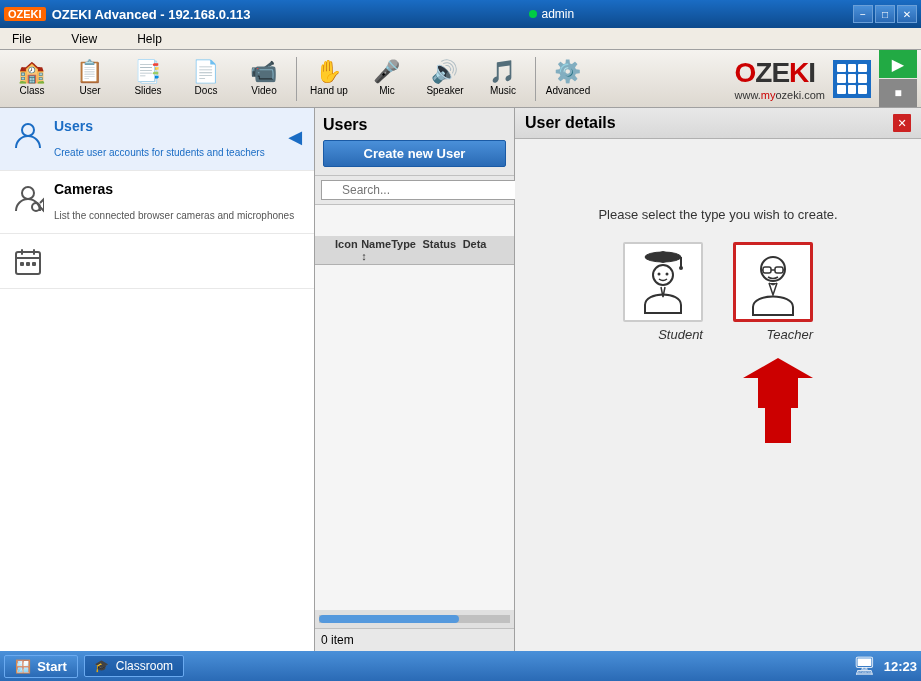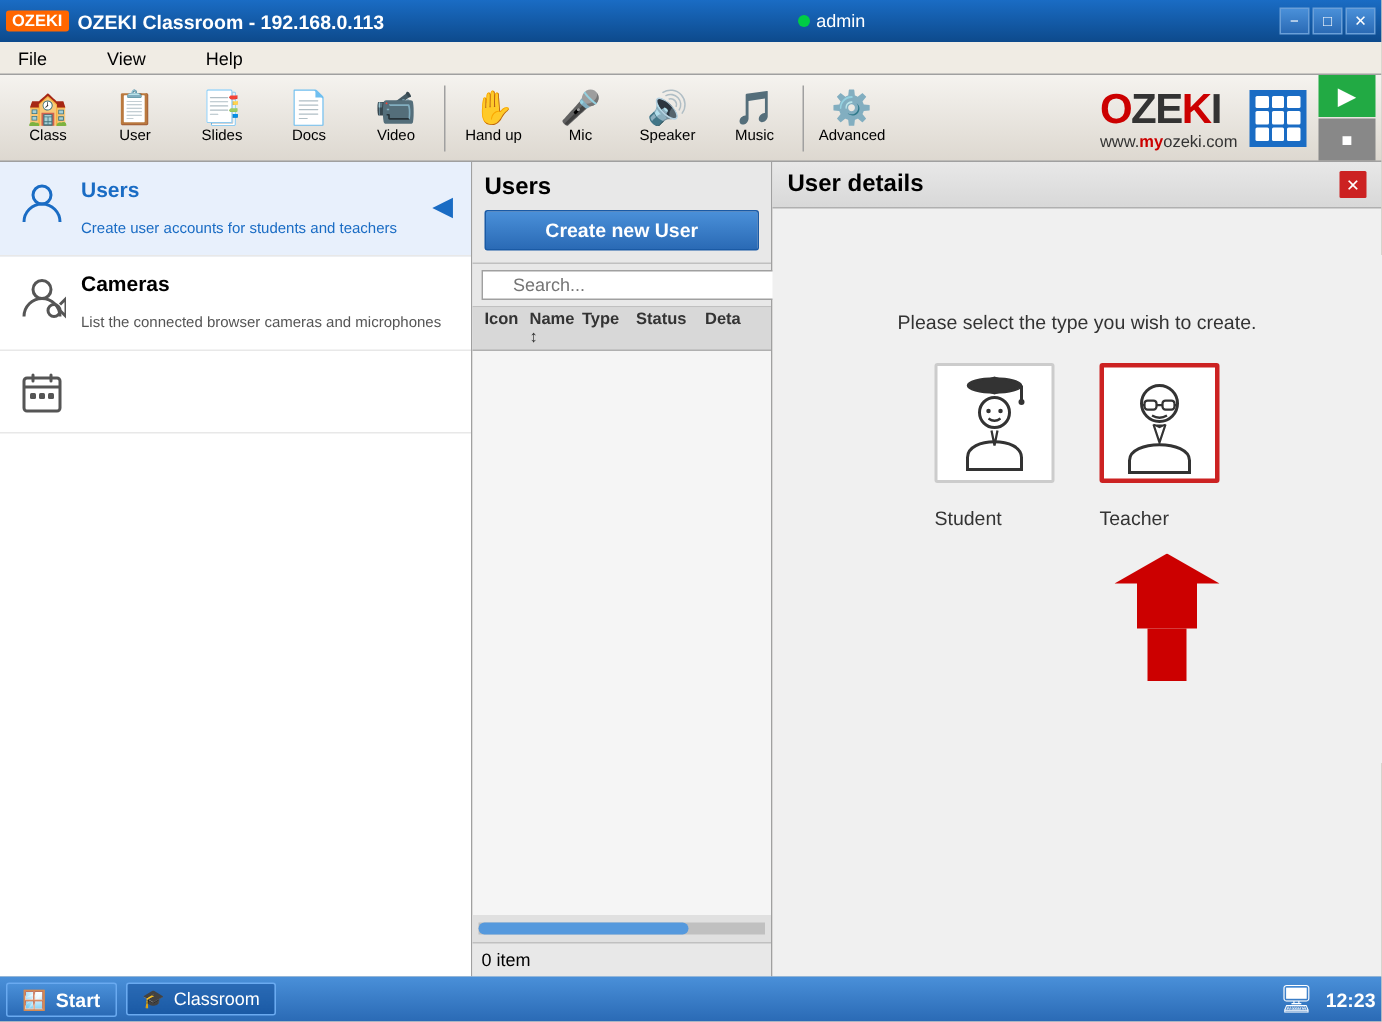--- a/index.html
+++ b/index.html
@@ -45,21 +45,21 @@
       width: 56px; height: 50px; border: 1px solid transparent; background: transparent;
       cursor: pointer; font-size: 10px; gap: 2px; border-radius: 2px;
     }
     .toolbar-icon { font-size: 22px; line-height: 1; }
     .toolbar-sep { width: 1px; height: 44px; background: #a0a0a0; margin: 0 2px; }
     .toolbar-right { margin-left: auto; display: flex; align-items: center; gap: 8px; }
     .ozeki-logo { display: flex; flex-direction: column; align-items: flex-start; }
     .ozeki-logo-text { font-size: 28px; font-weight: 900; color: #333; letter-spacing: -1px; }
     .ozeki-logo-text span { color: #cc0000; }
     .ozeki-logo-url { font-size: 11px; color: #333; }
-    .ozeki-logo-url span { color: #cc0000; font-weight: bold; }
+    .ozeki-logo-url span { color: #cc0000; font-weight: normal; }
     .grid-icon-box { 
       width: 38px; height: 38px; background: #1a6cc4; 
       display: grid; grid-template-columns: repeat(3,1fr); gap: 2px; padding: 4px;
     }
     .grid-cell { background: white; border-radius: 1px; }
     .play-btn {
       width: 38px; height: 28px; background: #22aa44;
       display: flex; align-items: center; justify-content: center;
       color: white; font-size: 16px; cursor: pointer;
     }
@@ -103,21 +103,21 @@
       color: white; border: 1px solid #1a5aa5; padding: 5px 10px;
       font-size: 13px; font-weight: bold; cursor: pointer; border-radius: 2px; width: 100%;
     }
     .search-bar { display: flex; align-items: center; padding: 4px 6px; gap: 4px; border-bottom: 1px solid #c0c0c0; background: #e8e8e8; }
     .search-input {
       flex: 1; border: 1px solid #a0a0a0; padding: 2px 20px; font-size: 12px; background: white;
     }
     .search-icon-btn { font-size: 14px; cursor: pointer; color: #555; }
     .col-headers {
       display: flex; background: #d8d8d8; border-bottom: 1px solid #b0b0b0;
-      padding: 2px 8px; font-size: 11px; font-weight: bold; color: #333;
+      padding: 2px 20px; font-size: 11px; font-weight: bold; color: #333; margin-top: 31px;
     }
     .col-icon { width: 30px; }
     .col-name { flex: 1; }
     .col-type { width: 36px; }
     .col-status { width: 46px; }
     .col-detail { width: 36px; }
     .users-list { flex: 1; overflow-y: auto; }
     .users-footer { padding: 4px 6px; border-top: 1px solid #c0c0c0; background: #e8e8e8; font-size: 12px; }
     .scrollbar-area { height: 8px; background: #c0c0c0; position: relative; margin: 2px 0; }
     .scrollbar-thumb { width: 140px; height: 8px; background: #5599dd; border-radius: 4px; }
@@ -128,21 +128,21 @@
       background: linear-gradient(to bottom, #e8e8e8, #d8d8d8);
       border-bottom: 1px solid #b0b0b0;
       display: flex; align-items: center; justify-content: space-between;
       padding: 6px 10px;
     }
     .details-title { font-size: 16px; font-weight: bold; }
     .close-btn { width: 18px; height: 18px; background: #cc2222; color: white; display: flex; align-items: center; justify-content: center; font-size: 11px; cursor: pointer; border-radius: 1px; }
     .details-body { flex: 1; display: flex; flex-direction: column; align-items: center; padding: 20px; }
     .details-prompt { font-size: 13px; color: #333; margin-bottom: 20px; margin-top: 48px; }
     .user-type-options { display: flex; gap: 30px; align-items: flex-start; }
-    .user-type-option { display: flex; flex-direction: column; align-items: flex-start; gap: 16px; cursor: pointer; }
+    .user-type-option { display: flex; flex-direction: column; align-items: flex-end; gap: 5px; cursor: pointer; font-style: italic; }
     .user-type-icon { 
       width: 80px; height: 80px; border: 2px solid #ccc; background: white;
       display: flex; align-items: center; justify-content: center; font-size: 48px;
       border-radius: 2px;
     }
     .user-type-icon.selected { border: 3px solid #cc2222; }
     .user-type-label { font-size: 13px; color: #333; }
 
     
     .red-arrow-container { display: flex; justify-content: center; margin-top: 10px; }
@@ -169,21 +169,21 @@
     .status-right { display: flex; align-items: center; gap: 8px; }
     .clock { color: white; font-size: 13px; font-weight: bold; }
     .monitor-icon { color: white; font-size: 18px; }
   </style>
 </head>
 <body>
 
 <div class="title-bar">
   <div class="title-bar-left">
     <div class="title-bar-logo">OZEKI</div>
-    <span>OZEKI Classroom - 192.168.0.113</span>
+    <span>OZEKI Advanced - 192.168.0.113</span>
   </div>
   <div class="title-bar-status">
     <div class="status-dot"></div>
     <span>admin</span>
   </div>
   <div class="title-bar-controls">
     <button class="title-bar-btn">−</button>
     <button class="title-bar-btn">□</button>
     <button class="title-bar-btn">✕</button>
   </div>

